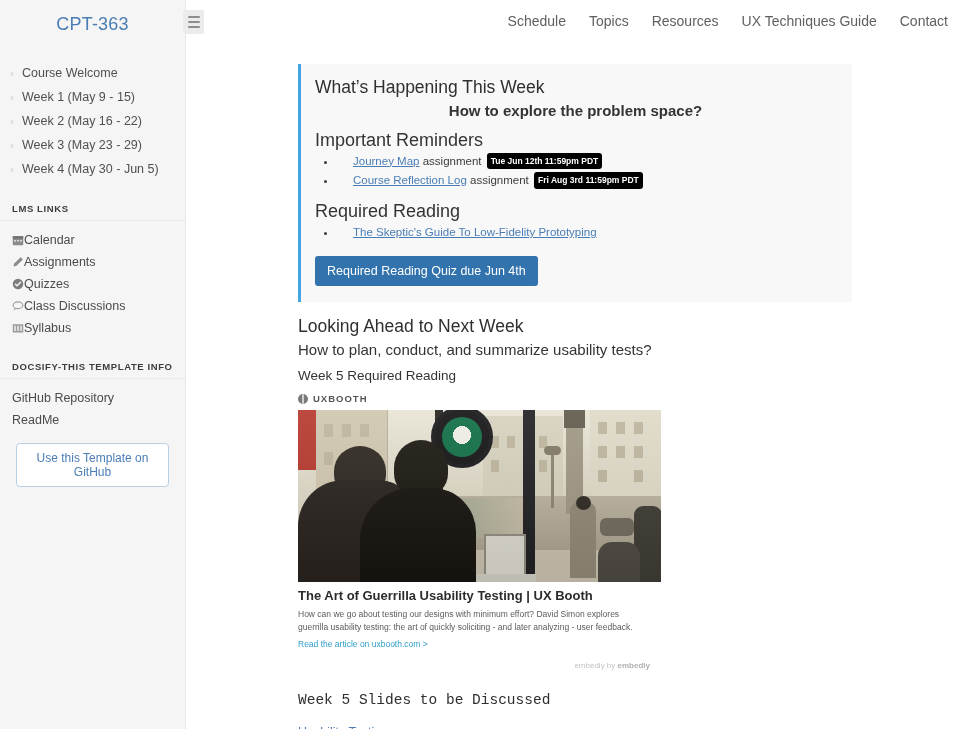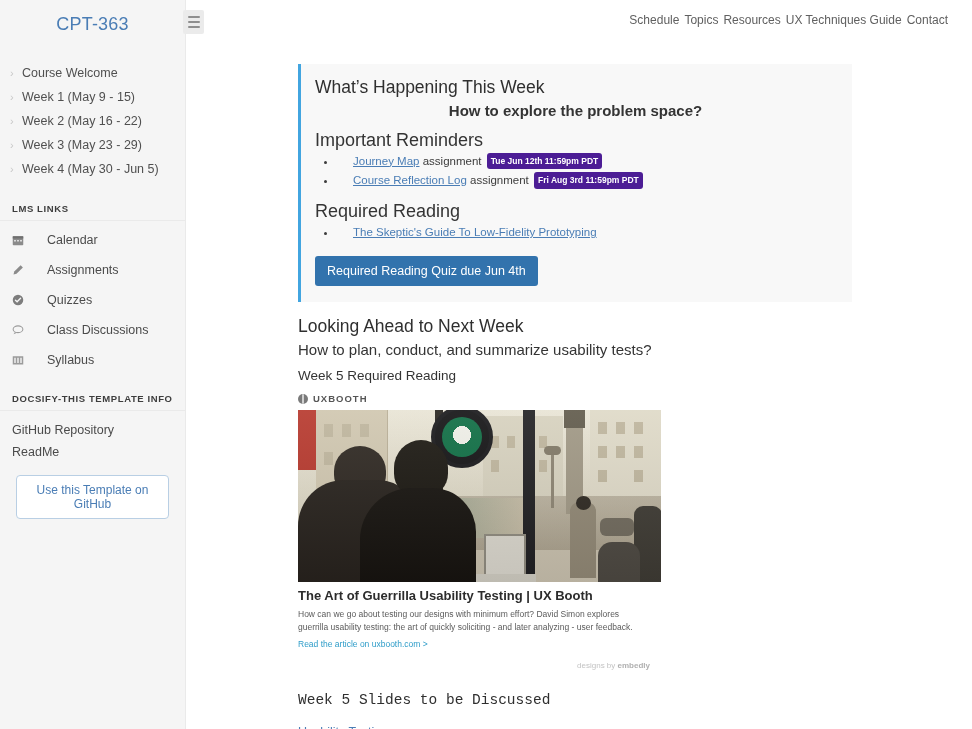--- a/index.html
+++ b/index.html
@@ -52,26 +52,25 @@
     font-weight: bold;
     letter-spacing: .6px;
     color: #3d3d3d;
     padding: 0 12px 6px 12px;
     margin-top: 22px;
     border-bottom: 1px solid #eaeaea;
     margin-bottom: 8px;
   }
   .lms-list { list-style: none; margin: 0; padding: 0; }
   .lms-item {
-    display: flex; align-items: center; gap: 23px;
+    display: flex; align-items: center; gap: 0;
     padding: 4px 12px;
     font-size: 12.5px;
     color: #4b4b4b;
     cursor: pointer;
-    margin-top: 8px;
   }
   .lms-item .ico { width: 12px; height: 12px; flex: 0 0 12px; display:block; }
   .plain-item {
     padding: 4px 12px;
     font-size: 12.5px;
     color: #4b4b4b;
     cursor: pointer;
   }
   #template-btn {
     display: block;
@@ -95,22 +94,22 @@
     display: flex; flex-direction: column;
     justify-content: center; align-items: center; gap: 3px;
     cursor: pointer;
     z-index: 5;
   }
   #hamburger span { display:block; width: 12px; height: 2px; background: #8e8e8e; border-radius:1px;}
 
   
   #topnav {
     position: absolute; right: 24px; top: 13px;
-    display: flex; gap: 5px;
-    font-size: 12px;
+    display: flex; gap: 23px;
+    font-size: 14px;
   }
   #topnav a { color: #606060; text-decoration: none; cursor: pointer; white-space: nowrap; }
 
   
   #main {
     position: absolute;
     left: 298px; top: 0;
     width: 554px;
     padding-top: 64px;
   }
@@ -122,21 +121,21 @@
     padding: 13px 16px 16px 14px;
   }
   .c-h2 { font-size: 17.5px; font-weight: 400; color: #2f2f2f; margin: 0 0 3px 0; line-height: 1.25; }
   .c-h3 { font-size: 15px; font-weight: 700; color: #343434; margin: 0 0 9px 0; line-height: 1.25; text-align: center; }
   .c-h4 { font-size: 18px; font-weight: 400; color: #343434; margin: 0 0 2px 0; }
   .bullets { list-style: disc; margin: 0 0 0 0; padding-left: 22px; }
   .bullets li { font-size: 11.5px; color: #3c3c3c; margin: 2px 0; line-height: 1.5; }
   .bullets a { color: #4a7db5; text-decoration: underline; cursor:pointer;margin-left:16px;}
   .badge {
     display: inline-block;
-    background: #4c1d95;
+    background: #000000;
     color: #ffffff;
     font-size: 8.5px;
     font-weight: bold;
     border-radius: 3px;
     padding: 2px 4px 2px 4px;
     vertical-align: 1px;
     margin-left: 2px;
     white-space: nowrap;
   }
   .sec-gap { height: 10px; }
@@ -399,21 +398,21 @@
       <div class="ph-body1"></div>
       <div class="ph-head2"></div>
       <div class="ph-body2"></div>
       <div class="ph-veil"></div>
     </div>
 
     <div class="embed-title">The Art of Guerrilla Usability Testing | UX Booth</div>
     <div class="embed-desc">How can we go about testing our designs with minimum effort? David Simon explores guerrilla usability testing: the art of quickly soliciting - and later analyzing - user feedback.</div>
     <div class="embed-link">Read the article on uxbooth.com &gt;</div>
     <div class="embed-powered">
-      <span>designs by </span><b>embedly</b>
+      <span>embedly by </span><b>embedly</b>
     </div>
   </div>
 
   <div id="slides">
     <div class="s-h3">Week 5 Slides to be Discussed</div>
     <a class="s-link">Usability Testing</a>
   </div>
 
 </div>
 

